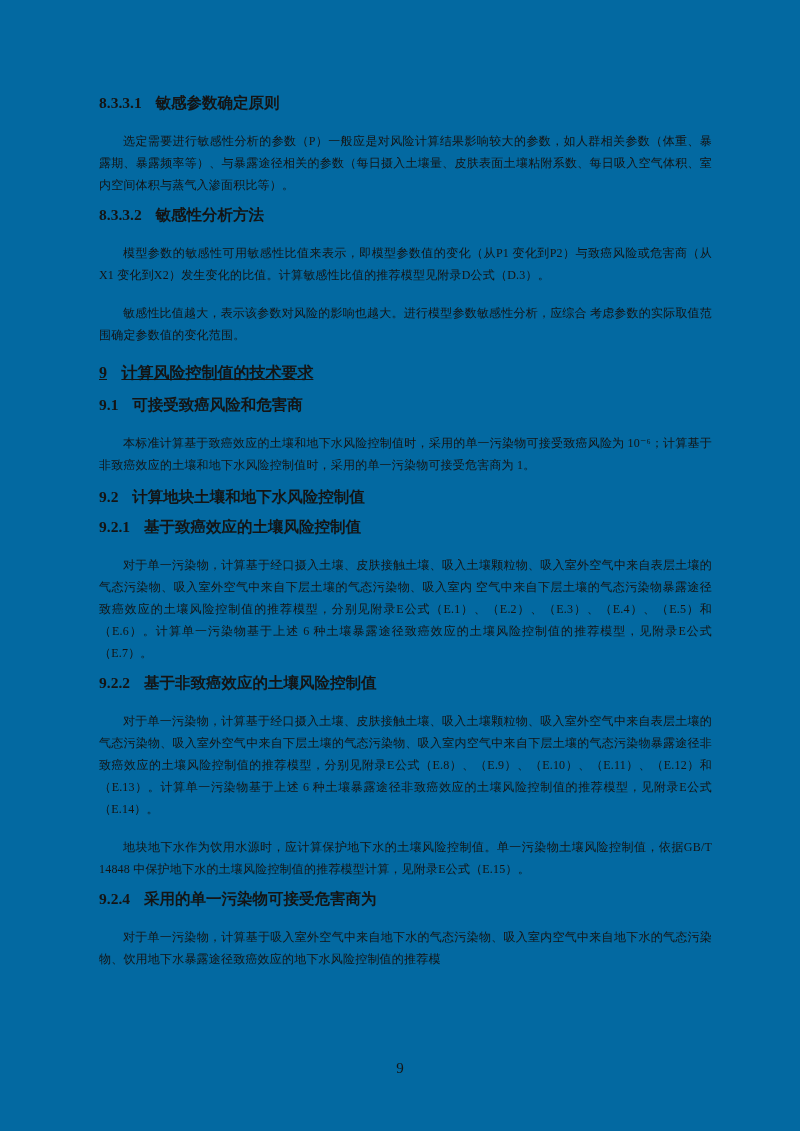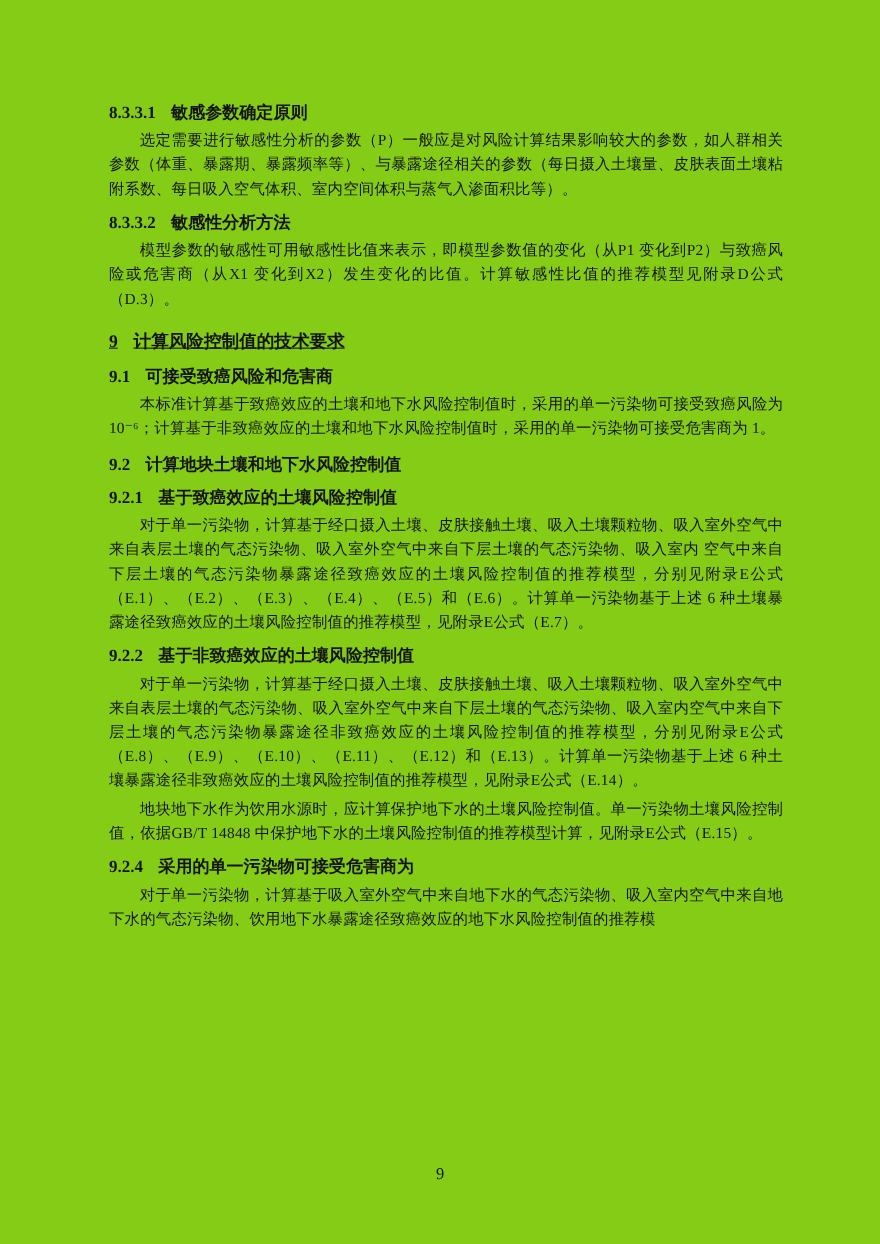--- a/index.html
+++ b/index.html
@@ -4,36 +4,36 @@
 <style>
   html, body {
     margin: 0;
     padding: 0;
     background: #ffffff;
   }
   .page {
     position: relative;
     width: 800px;
     height: 1131px;
-    background: #84cc16;
+    background: #0369a1;
     overflow: hidden;
     font-family: "Liberation Serif", "DejaVu Serif", serif;
     color: #141414;
   }
   .content {
     position: absolute;
     left: 99px;
     top: 84px;
     width: 613px;
   }
   .para {
-    margin: 4px 0 0 0;
+    margin: 16px 0 0 0;
     text-indent: 2em;
     text-align: justify;
-    font-size: 14px;
+    font-size: 12px;
     line-height: 22px;
     letter-spacing: 0.2px;
   }
   .heading {
     font-weight: bold;
     font-size: 15.5px;
     line-height: 22px;
     margin: 8px 0 0 0;
   }
   .heading1 {
@@ -60,20 +60,21 @@
 </style>
 </head>
 <body>
 
 <div class="page">
   <div class="content" id="doc-content">
       <div class="heading heading4"><span class="h-num">8.3.3.1</span><span class="h-title">敏感参数确定原则</span></div>
       <p class="para">选定需要进行敏感性分析的参数（P）一般应是对风险计算结果影响较大的参数，如人群相关参数（体重、暴露期、暴露频率等）、与暴露途径相关的参数（每日摄入土壤量、皮肤表面土壤粘附系数、每日吸入空气体积、室内空间体积与蒸气入渗面积比等）。</p>
       <div class="heading heading4"><span class="h-num">8.3.3.2</span><span class="h-title">敏感性分析方法</span></div>
       <p class="para">模型参数的敏感性可用敏感性比值来表示，即模型参数值的变化（从P1 变化到P2）与致癌风险或危害商（从X1 变化到X2）发生变化的比值。计算敏感性比值的推荐模型见附录D公式（D.3）。</p>
+      <p class="para">敏感性比值越大，表示该参数对风险的影响也越大。进行模型参数敏感性分析，应综合 考虑参数的实际取值范围确定参数值的变化范围。</p>
       <div class="heading heading1"><span class="h-num">9</span><span class="h-title">计算风险控制值的技术要求</span></div>
       <div class="heading heading2"><span class="h-num">9.1</span><span class="h-title">可接受致癌风险和危害商</span></div>
       <p class="para">本标准计算基于致癌效应的土壤和地下水风险控制值时，采用的单一污染物可接受致癌风险为 10⁻⁶；计算基于非致癌效应的土壤和地下水风险控制值时，采用的单一污染物可接受危害商为 1。</p>
       <div class="heading heading2"><span class="h-num">9.2</span><span class="h-title">计算地块土壤和地下水风险控制值</span></div>
       <div class="heading heading3"><span class="h-num">9.2.1</span><span class="h-title">基于致癌效应的土壤风险控制值</span></div>
       <p class="para">对于单一污染物，计算基于经口摄入土壤、皮肤接触土壤、吸入土壤颗粒物、吸入室外空气中来自表层土壤的气态污染物、吸入室外空气中来自下层土壤的气态污染物、吸入室内 空气中来自下层土壤的气态污染物暴露途径致癌效应的土壤风险控制值的推荐模型，分别见附录E公式（E.1）、（E.2）、（E.3）、（E.4）、（E.5）和（E.6）。计算单一污染物基于上述 6 种土壤暴露途径致癌效应的土壤风险控制值的推荐模型，见附录E公式（E.7）。</p>
       <div class="heading heading3"><span class="h-num">9.2.2</span><span class="h-title">基于非致癌效应的土壤风险控制值</span></div>
       <p class="para">对于单一污染物，计算基于经口摄入土壤、皮肤接触土壤、吸入土壤颗粒物、吸入室外空气中来自表层土壤的气态污染物、吸入室外空气中来自下层土壤的气态污染物、吸入室内空气中来自下层土壤的气态污染物暴露途径非致癌效应的土壤风险控制值的推荐模型，分别见附录E公式（E.8）、（E.9）、（E.10）、（E.11）、（E.12）和（E.13）。计算单一污染物基于上述 6 种土壤暴露途径非致癌效应的土壤风险控制值的推荐模型，见附录E公式（E.14）。</p>
       <p class="para">地块地下水作为饮用水源时，应计算保护地下水的土壤风险控制值。单一污染物土壤风险控制值，依据GB/T 14848 中保护地下水的土壤风险控制值的推荐模型计算，见附录E公式（E.15）。</p>
       <div class="heading heading3"><span class="h-num">9.2.4</span><span class="h-title">采用的单一污染物可接受危害商为</span></div>

